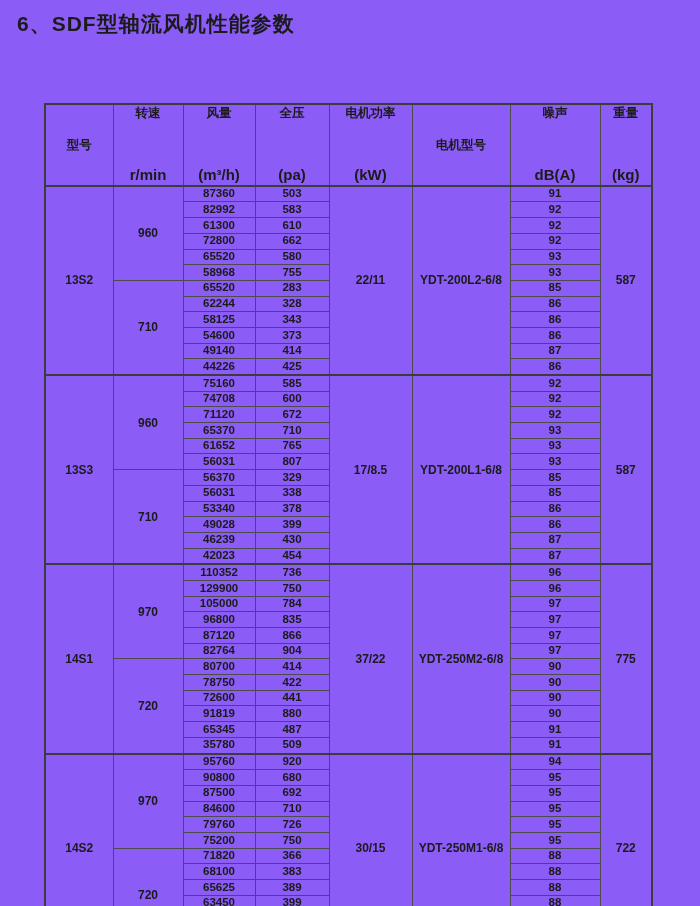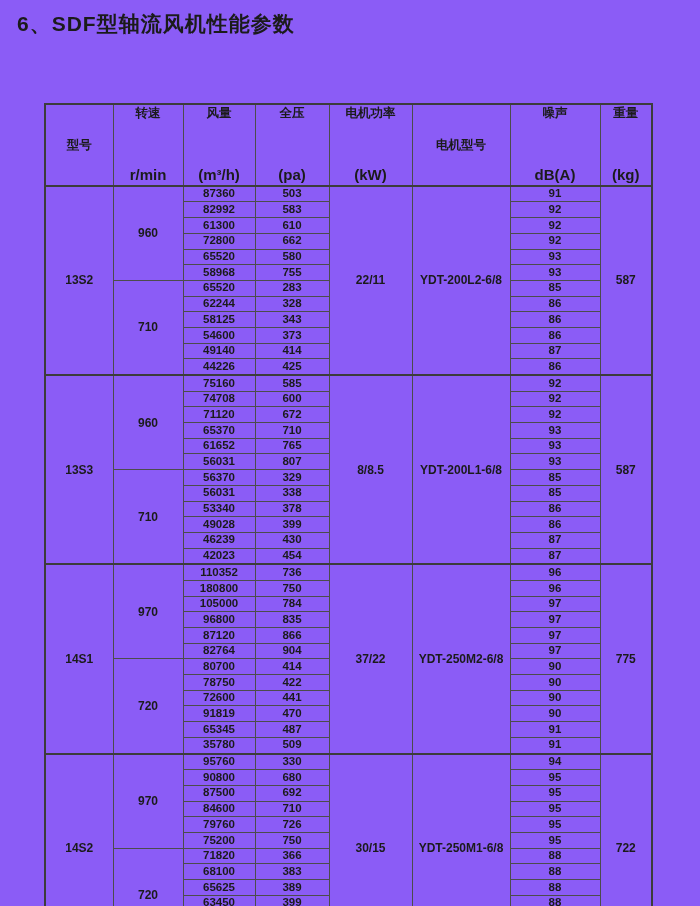--- a/index.html
+++ b/index.html
@@ -198,21 +198,21 @@
         <tr>
           <td>44226</td>
           <td>425</td>
           <td>86</td>
         </tr>
         <tr class="section-start">
           <td rowspan="12" class="merged">13S3</td>
           <td rowspan="6" class="merged">960</td>
           <td>75160</td>
           <td>585</td>
-          <td rowspan="12" class="merged">8/8.5</td>
+          <td rowspan="12" class="merged">17/8.5</td>
           <td rowspan="12" class="merged">YDT-200L1-6/8</td>
           <td>92</td>
           <td rowspan="12" class="merged">587</td>
         </tr>
         <tr>
           <td>74708</td>
           <td>600</td>
           <td>92</td>
         </tr>
         <tr>
@@ -270,21 +270,21 @@
           <td rowspan="12" class="merged">14S1</td>
           <td rowspan="6" class="merged">970</td>
           <td>110352</td>
           <td>736</td>
           <td rowspan="12" class="merged">37/22</td>
           <td rowspan="12" class="merged">YDT-250M2-6/8</td>
           <td>96</td>
           <td rowspan="12" class="merged">775</td>
         </tr>
         <tr>
-          <td>180800</td>
+          <td>129900</td>
           <td>750</td>
           <td>96</td>
         </tr>
         <tr>
           <td>105000</td>
           <td>784</td>
           <td>97</td>
         </tr>
         <tr>
           <td>96800</td>
@@ -312,38 +312,38 @@
           <td>422</td>
           <td>90</td>
         </tr>
         <tr>
           <td>72600</td>
           <td>441</td>
           <td>90</td>
         </tr>
         <tr>
           <td>91819</td>
-          <td>470</td>
+          <td>880</td>
           <td>90</td>
         </tr>
         <tr>
           <td>65345</td>
           <td>487</td>
           <td>91</td>
         </tr>
         <tr>
           <td>35780</td>
           <td>509</td>
           <td>91</td>
         </tr>
         <tr class="section-start">
           <td rowspan="12" class="merged">14S2</td>
           <td rowspan="6" class="merged">970</td>
           <td>95760</td>
-          <td>330</td>
+          <td>920</td>
           <td rowspan="12" class="merged">30/15</td>
           <td rowspan="12" class="merged">YDT-250M1-6/8</td>
           <td>94</td>
           <td rowspan="12" class="merged">722</td>
         </tr>
         <tr>
           <td>90800</td>
           <td>680</td>
           <td>95</td>
         </tr>

